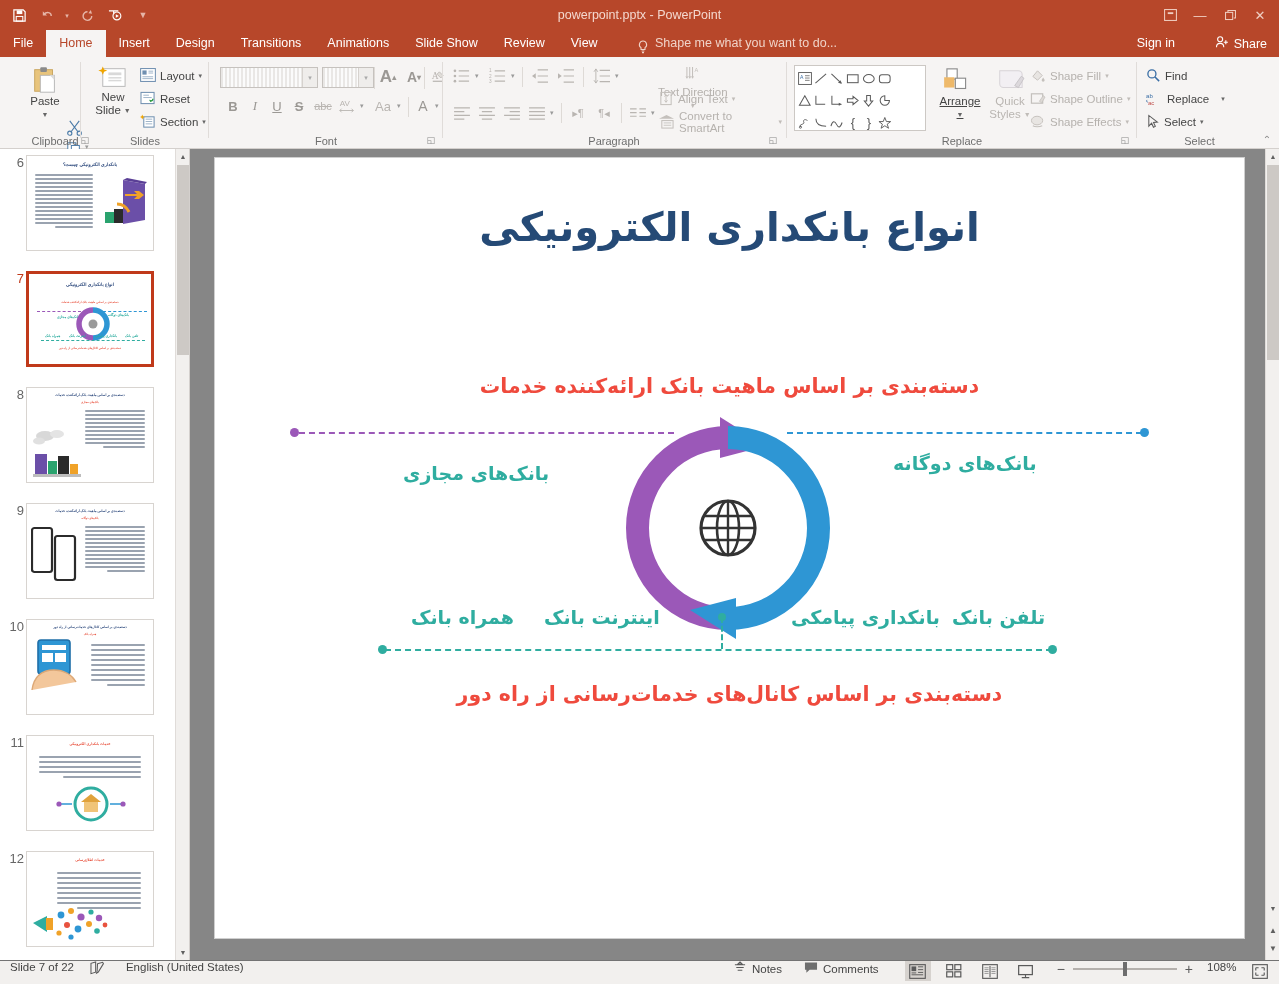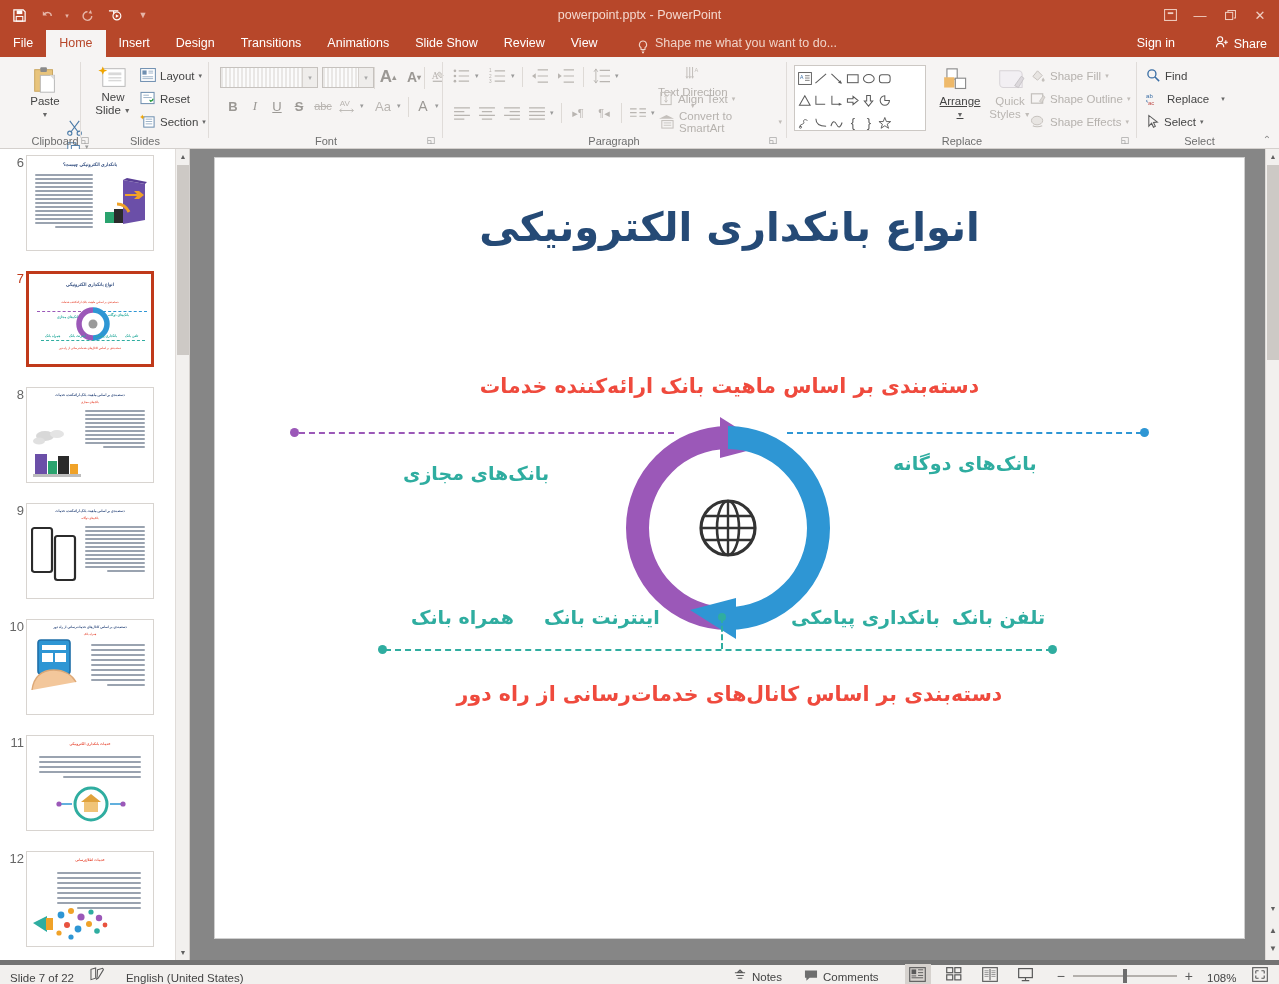--- a/index.html
+++ b/index.html
@@ -179,22 +179,22 @@
   .ddot { position: absolute; width: 9px; height: 9px; border-radius: 50%; }
 
   .slide-right-scroll {
     position: absolute; right: 0; top: 149px; width: 14px; height: 811px;
     background: #f2f0ee; border-left: 1px solid #e0dcd9;
   }
 
   
   .statusbar {
     position: absolute; left: 0; bottom: 0; width: 1279px; height: 24px;
-    background: #f2f0ee; border-top: 5px solid #737373;
-    display: flex; align-items: flex-end; font-size: 11.5px; color: #444;
+    background: #f2f0ee; border-top: 1px solid #737373;
+    display: flex; align-items: flex-start; font-size: 11.5px; color: #444;
   }
   .sb-item { display: flex; align-items: center; gap: 5px; }
   .vbtn {
     width: 26px; height: 20px; display: flex; align-items: center; justify-content: center; color: #5a5a5a;
   }
   .vbtn.on { background: #d6d2ce; }
   .zoomtrack { position: relative; width: 104px; height: 16px; }
   .zoomtrack .rail {
     position: absolute; left: 0; top: 7px; width: 104px; height: 2px; background: #b4b0ac;
   }

